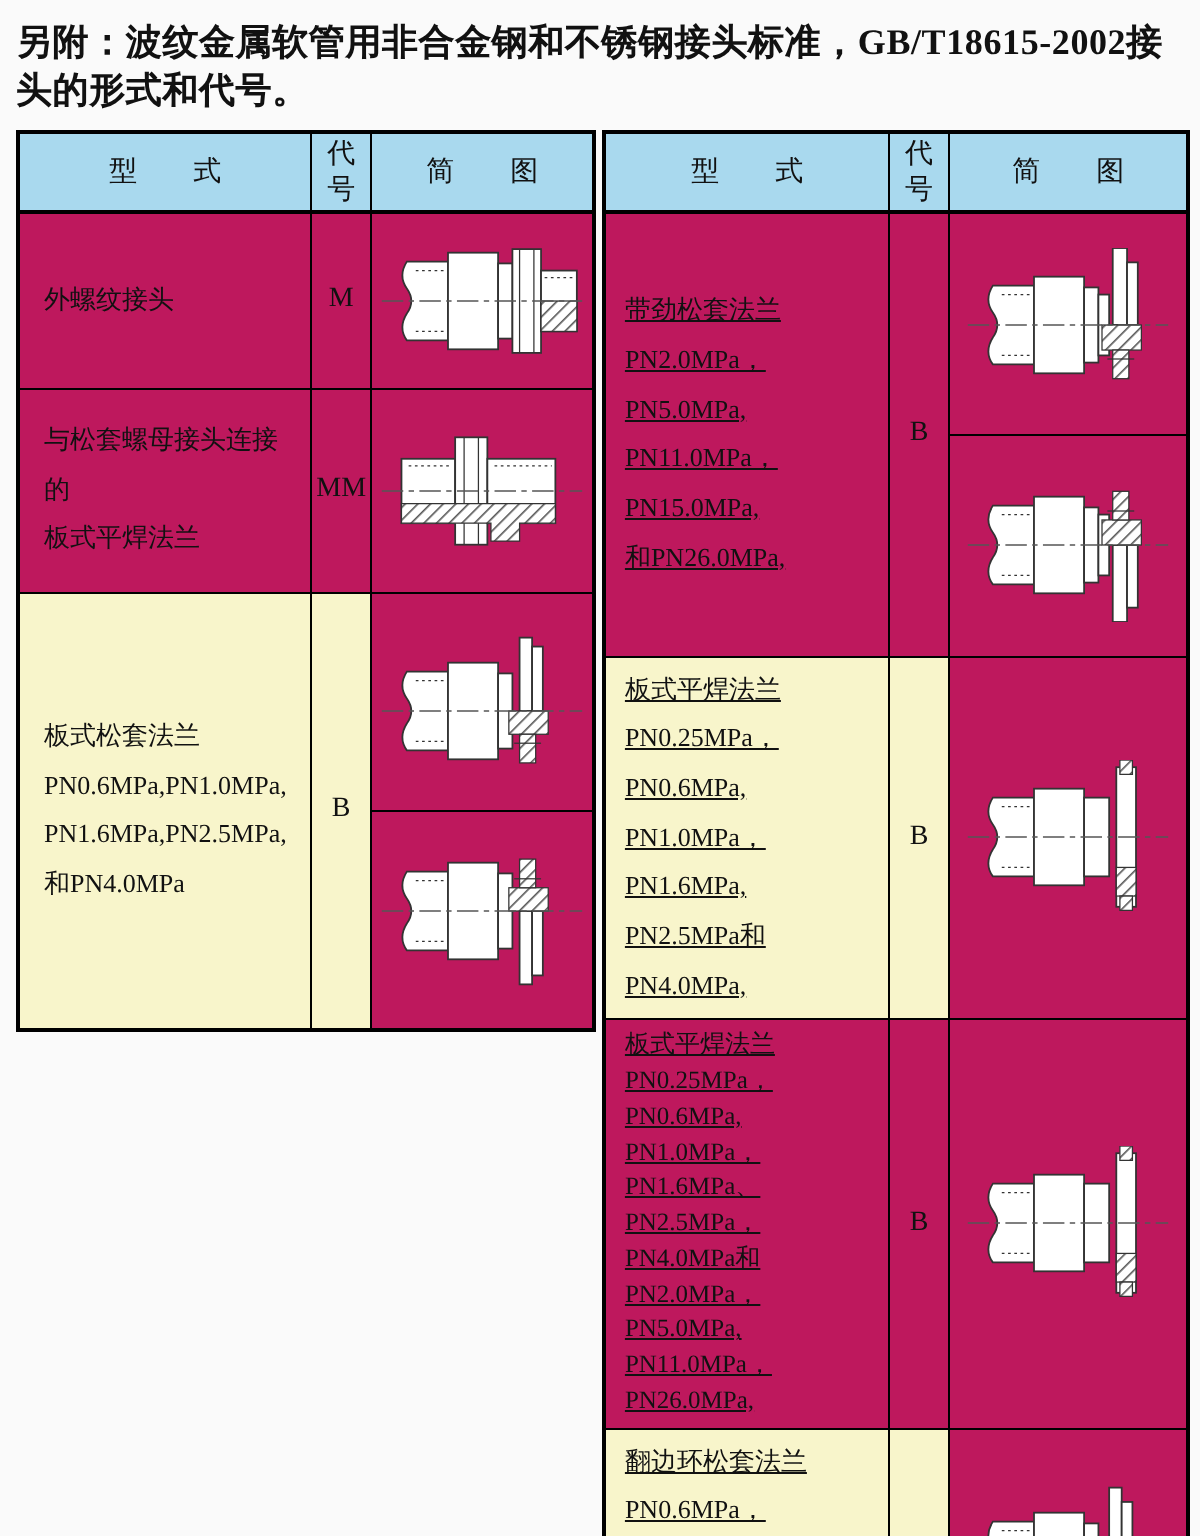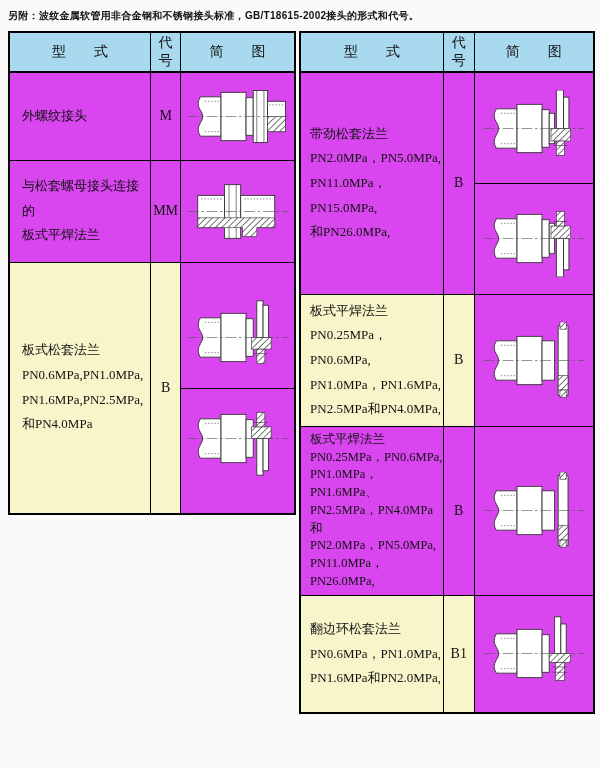--- a/index.html
+++ b/index.html
@@ -11,46 +11,46 @@
   *{box-sizing:border-box;}
   html,body{margin:0;padding:0;}
   body{
     width:600px;height:768px;overflow:hidden;
     background:var(--page-bg);
     font-family:"Liberation Serif","DejaVu Serif",serif;
     color:#111;
   }
   .title{
     padding:9px 6px 0 8px;
-    font-family:Liberation Sans, sans-serif;
-    font-weight:bold;font-size:10px;letter-spacing:0.3px;
+    font-family:Liberation Serif, serif;
+    font-weight:bold;font-size:18px;letter-spacing:0.3px;
   }
   .tables{display:flex;gap:3px;margin:8px 5px 0 8px;align-items:flex-start;}
   table{
-    border-collapse:collapse;table-layout:fixed;background:#d946ef;
+    border-collapse:collapse;table-layout:fixed;background:#be185d;
     border:2px solid var(--border);
   }
   th,td{border:1px solid var(--border);}
   th{
     background:var(--header-bg);
     font-weight:normal;font-size:14px;height:36px;
     border-bottom:2px solid var(--border);
   }
   td.type-cell{
-    padding:4px 0 4px 12px;font-size:13px;line-height:1.9;
+    padding:4px 12px 4px 12px;font-size:13px;line-height:1.9;
     white-space:pre-line;vertical-align:middle;
   }
   tr.dense td.type-cell{line-height:1.42;font-size:12.5px;padding-left:9px;}
-  .rt td.type-cell{padding-left:9px;}
+  .rt td.type-cell{padding-left:9px;text-decoration:underline;}
   td.code-cell{text-align:center;font-size:14px;vertical-align:middle;}
   td.sketch-cell{padding:0;vertical-align:middle;}
   tr.hl td.type-cell,tr.hl td.code-cell{background:var(--hl-bg);}
   
   .lt tr.h0{height:88px}.lt tr.h1{height:99px}.lt tr.h2{height:102px}
-  .lt tr.h3{height:100px}.lt tr.h4{height:97px}.lt tr.h5{height:252px}
+  .lt tr.h3{height:100px}.lt tr.h4{height:97px}.lt tr.h5{height:219px}
   .rt tr.h0{height:222px}.rt tr.h1{height:120px}.rt tr.h2{height:112px}
   .rt tr.h3{height:118px}
   .diagram{display:flex;align-items:center;justify-content:center;}
   .diagram svg{width:102px;height:77px;}
   .split{display:flex;flex-direction:column;}
   .lt .split .diagram{height:100px;}
   .rt .split .diagram{height:109px;}
   .split .diagram + .diagram{border-top:1px solid var(--border);}
   .hatch-defs{position:absolute;width:0;height:0;}
 </style>

